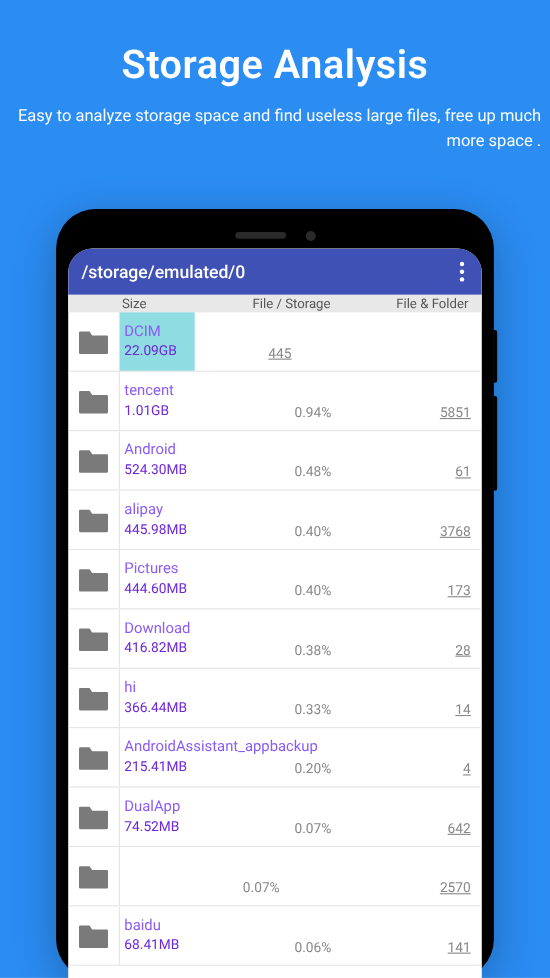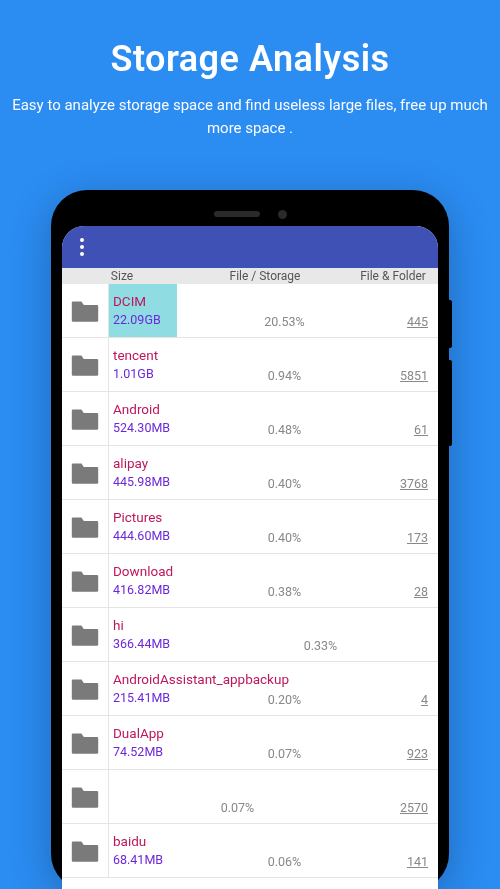--- a/index.html
+++ b/index.html
@@ -20,20 +20,21 @@
     font-size: 36px;
     font-weight: 600;
     letter-spacing: 0.5px;
     margin-bottom: 14px;
   }
   .hero-sub {
     font-size: 15px;
     line-height: 1.55;
     font-weight: 400;
     opacity: 0.98;
+    text-align: right;
   }
   .phone {
     position: absolute;
     left: 50%;
     transform: translateX(-50%);
     top: 190px;
     width: 398px;
     background: #000;
     border-radius: 36px;
     padding: 12px 11px 0 11px;
@@ -142,21 +143,21 @@
     width: 94px;
     display: flex;
     flex-direction: column;
     justify-content: center;
     padding-left: 4px;
     position: relative;
     z-index: 2;
   }
   .fname {
     font-size: 13.5px;
-    color: #be185d;
+    color: #8b5cf6;
     white-space: nowrap;
     overflow: visible;
     line-height: 1.3;
   }
   .fsize {
     font-size: 12.5px;
     color: #6d28d9;
     line-height: 1.3;
     margin-top: 2px;
   }
@@ -204,20 +205,21 @@
 <div class="phone">
   <div class="side-btn b1"></div>
   <div class="side-btn b2"></div>
   <div class="phone-top">
     <div class="speaker"></div>
     <div class="camera"></div>
   </div>
   <div class="screen">
 
     <div class="appbar">
+      <div class="appbar-title">/storage/emulated/0</div>
       <div class="menu-dots">
         <span></span>
         <span></span>
         <span></span>
       </div>
     </div>
 
     <div class="cols">
       <div class="col-size">Size</div>
       <div class="col-fs">File / Storage</div>
@@ -232,21 +234,20 @@
                 <path fill="#7a7a7a" d="M2 2h7l2 3h11a1 1 0 0 1 1 1v12a1 1 0 0 1-1 1H2a1 1 0 0 1-1-1V3a1 1 0 0 1 1-1z"></path>
               </svg>
             </span>
           </div>
           <div class="info">
             <div class="hl" style="width: 68px;"></div>
             <div class="info-left">
               <div class="fname">DCIM</div>
               <div class="fsize">22.09GB</div>
             </div>
-            <div class="pct">20.53%</div>
             <div class="count">445</div>
           </div>
         </div>
         <div class="row">
           <div class="icon-cell">
             <span class="folder-icon">
               <svg viewBox="0 0 24 20" width="30" height="24">
                 <path fill="#7a7a7a" d="M2 2h7l2 3h11a1 1 0 0 1 1 1v12a1 1 0 0 1-1 1H2a1 1 0 0 1-1-1V3a1 1 0 0 1 1-1z"></path>
               </svg>
             </span>
@@ -335,20 +336,21 @@
                 <path fill="#7a7a7a" d="M2 2h7l2 3h11a1 1 0 0 1 1 1v12a1 1 0 0 1-1 1H2a1 1 0 0 1-1-1V3a1 1 0 0 1 1-1z"></path>
               </svg>
             </span>
           </div>
           <div class="info">
             <div class="info-left">
               <div class="fname">hi</div>
               <div class="fsize">366.44MB</div>
             </div>
             <div class="pct">0.33%</div>
+            <div class="count">14</div>
           </div>
         </div>
         <div class="row">
           <div class="icon-cell">
             <span class="folder-icon">
               <svg viewBox="0 0 24 20" width="30" height="24">
                 <path fill="#7a7a7a" d="M2 2h7l2 3h11a1 1 0 0 1 1 1v12a1 1 0 0 1-1 1H2a1 1 0 0 1-1-1V3a1 1 0 0 1 1-1z"></path>
               </svg>
             </span>
           </div>
@@ -368,21 +370,21 @@
                 <path fill="#7a7a7a" d="M2 2h7l2 3h11a1 1 0 0 1 1 1v12a1 1 0 0 1-1 1H2a1 1 0 0 1-1-1V3a1 1 0 0 1 1-1z"></path>
               </svg>
             </span>
           </div>
           <div class="info">
             <div class="info-left">
               <div class="fname">DualApp</div>
               <div class="fsize">74.52MB</div>
             </div>
             <div class="pct">0.07%</div>
-            <div class="count">923</div>
+            <div class="count">642</div>
           </div>
         </div>
         <div class="row">
           <div class="icon-cell">
             <span class="folder-icon">
               <svg viewBox="0 0 24 20" width="30" height="24">
                 <path fill="#7a7a7a" d="M2 2h7l2 3h11a1 1 0 0 1 1 1v12a1 1 0 0 1-1 1H2a1 1 0 0 1-1-1V3a1 1 0 0 1 1-1z"></path>
               </svg>
             </span>
           </div>

